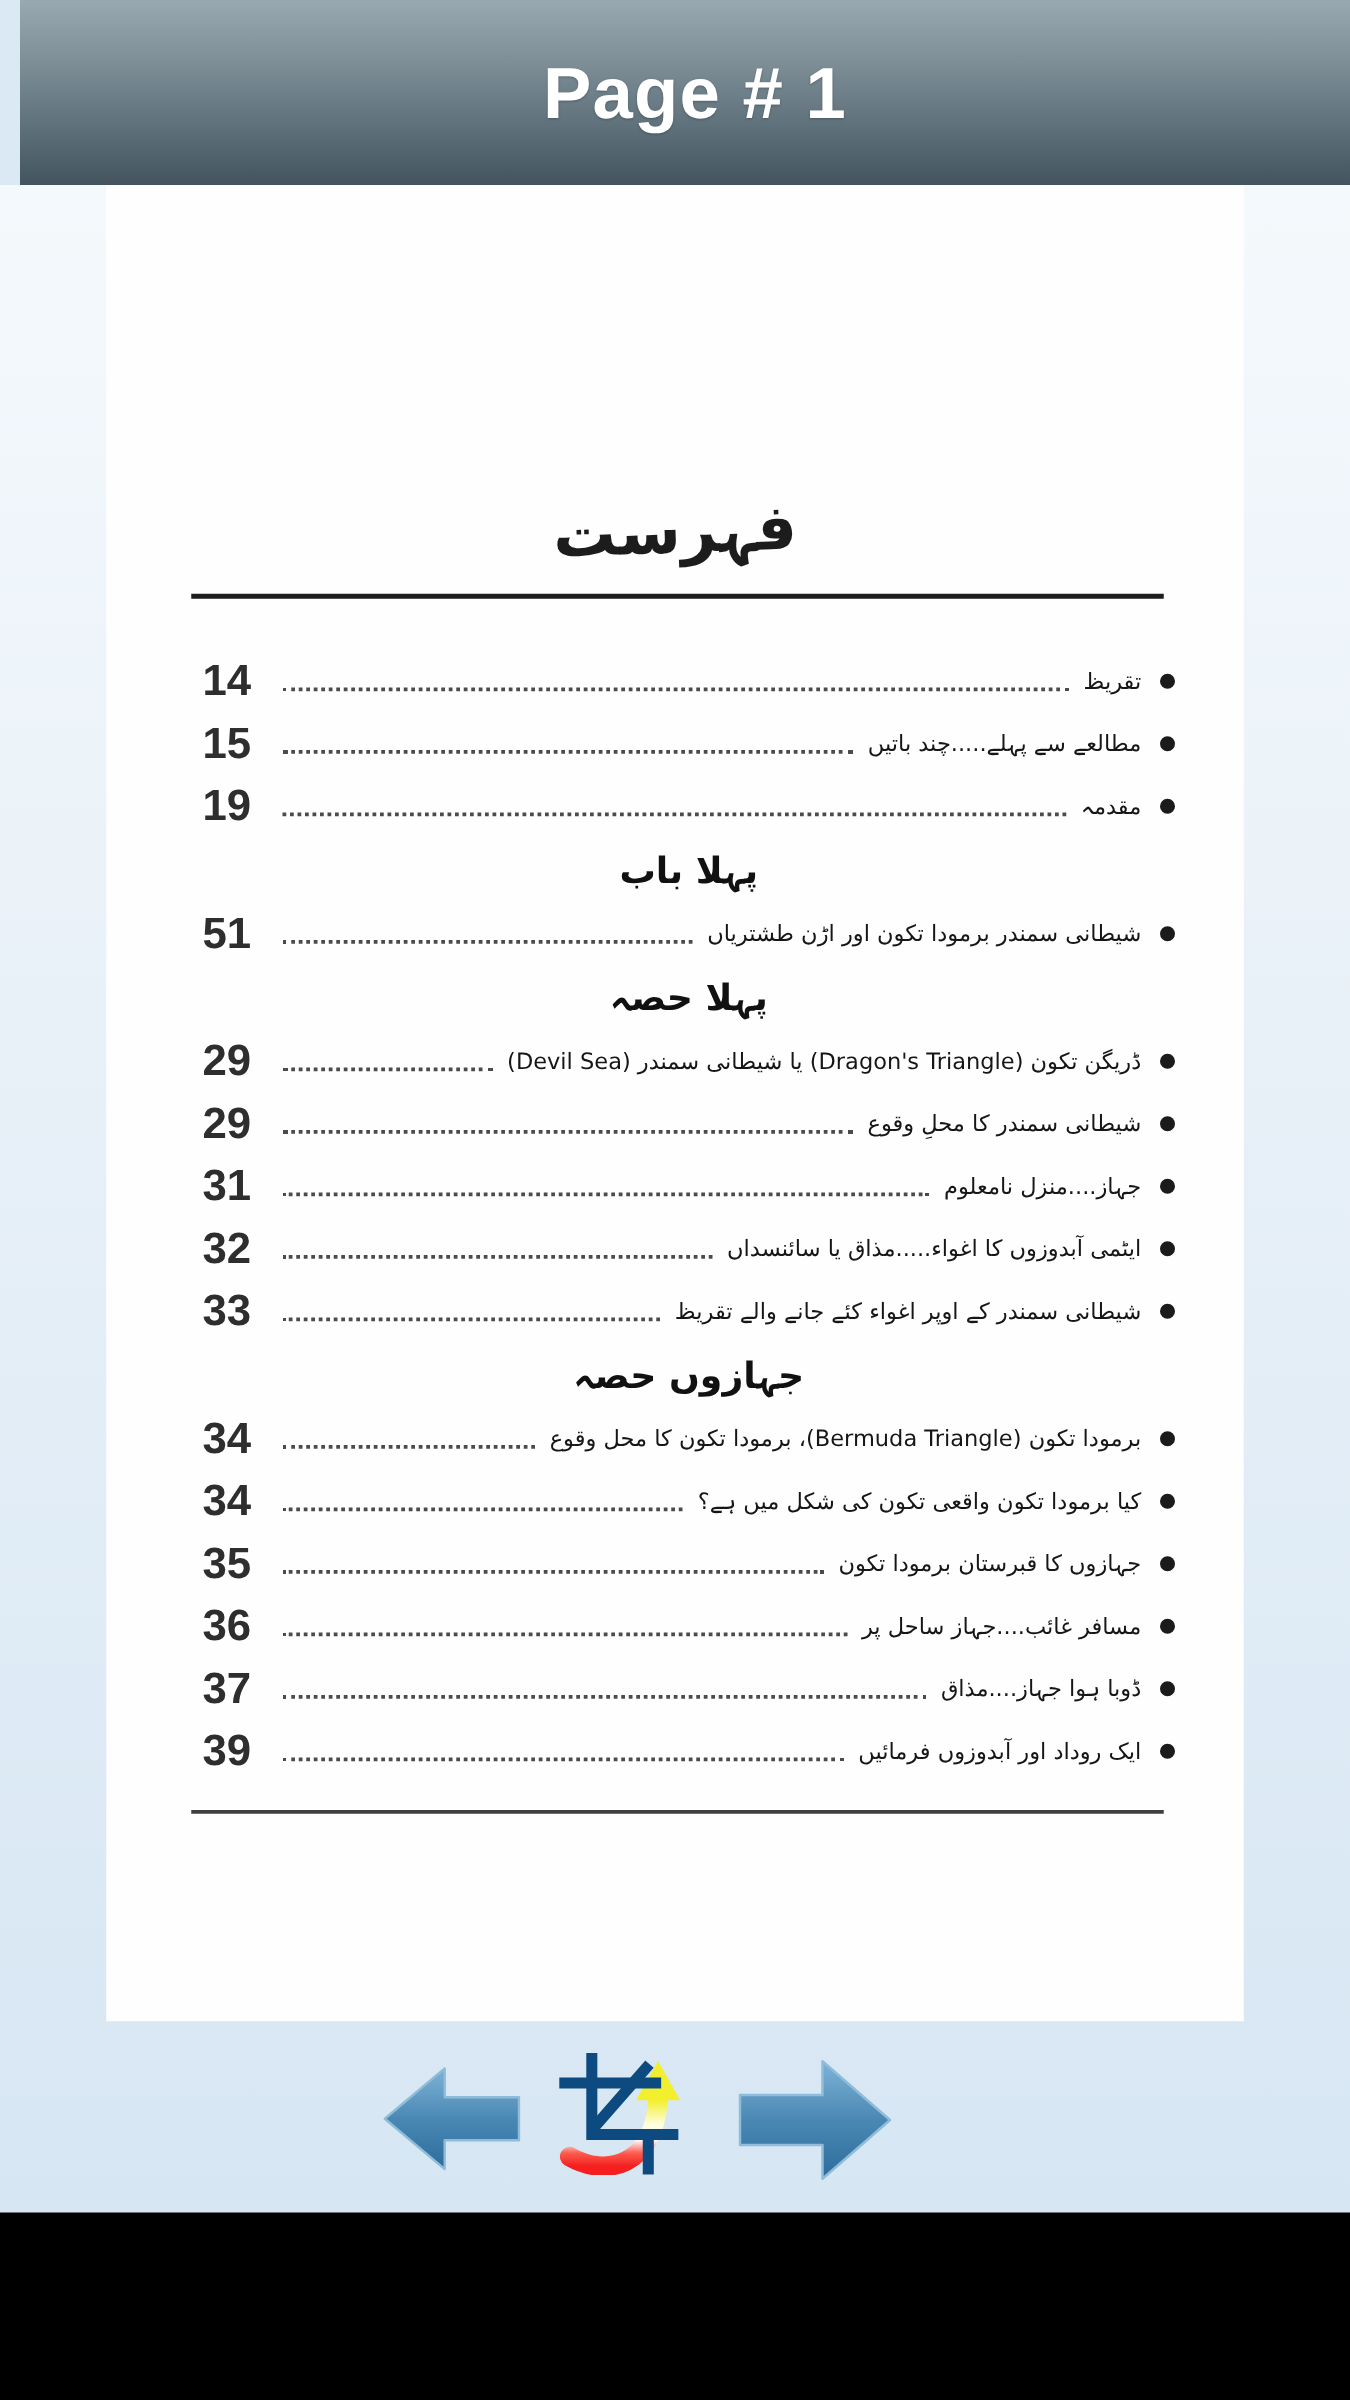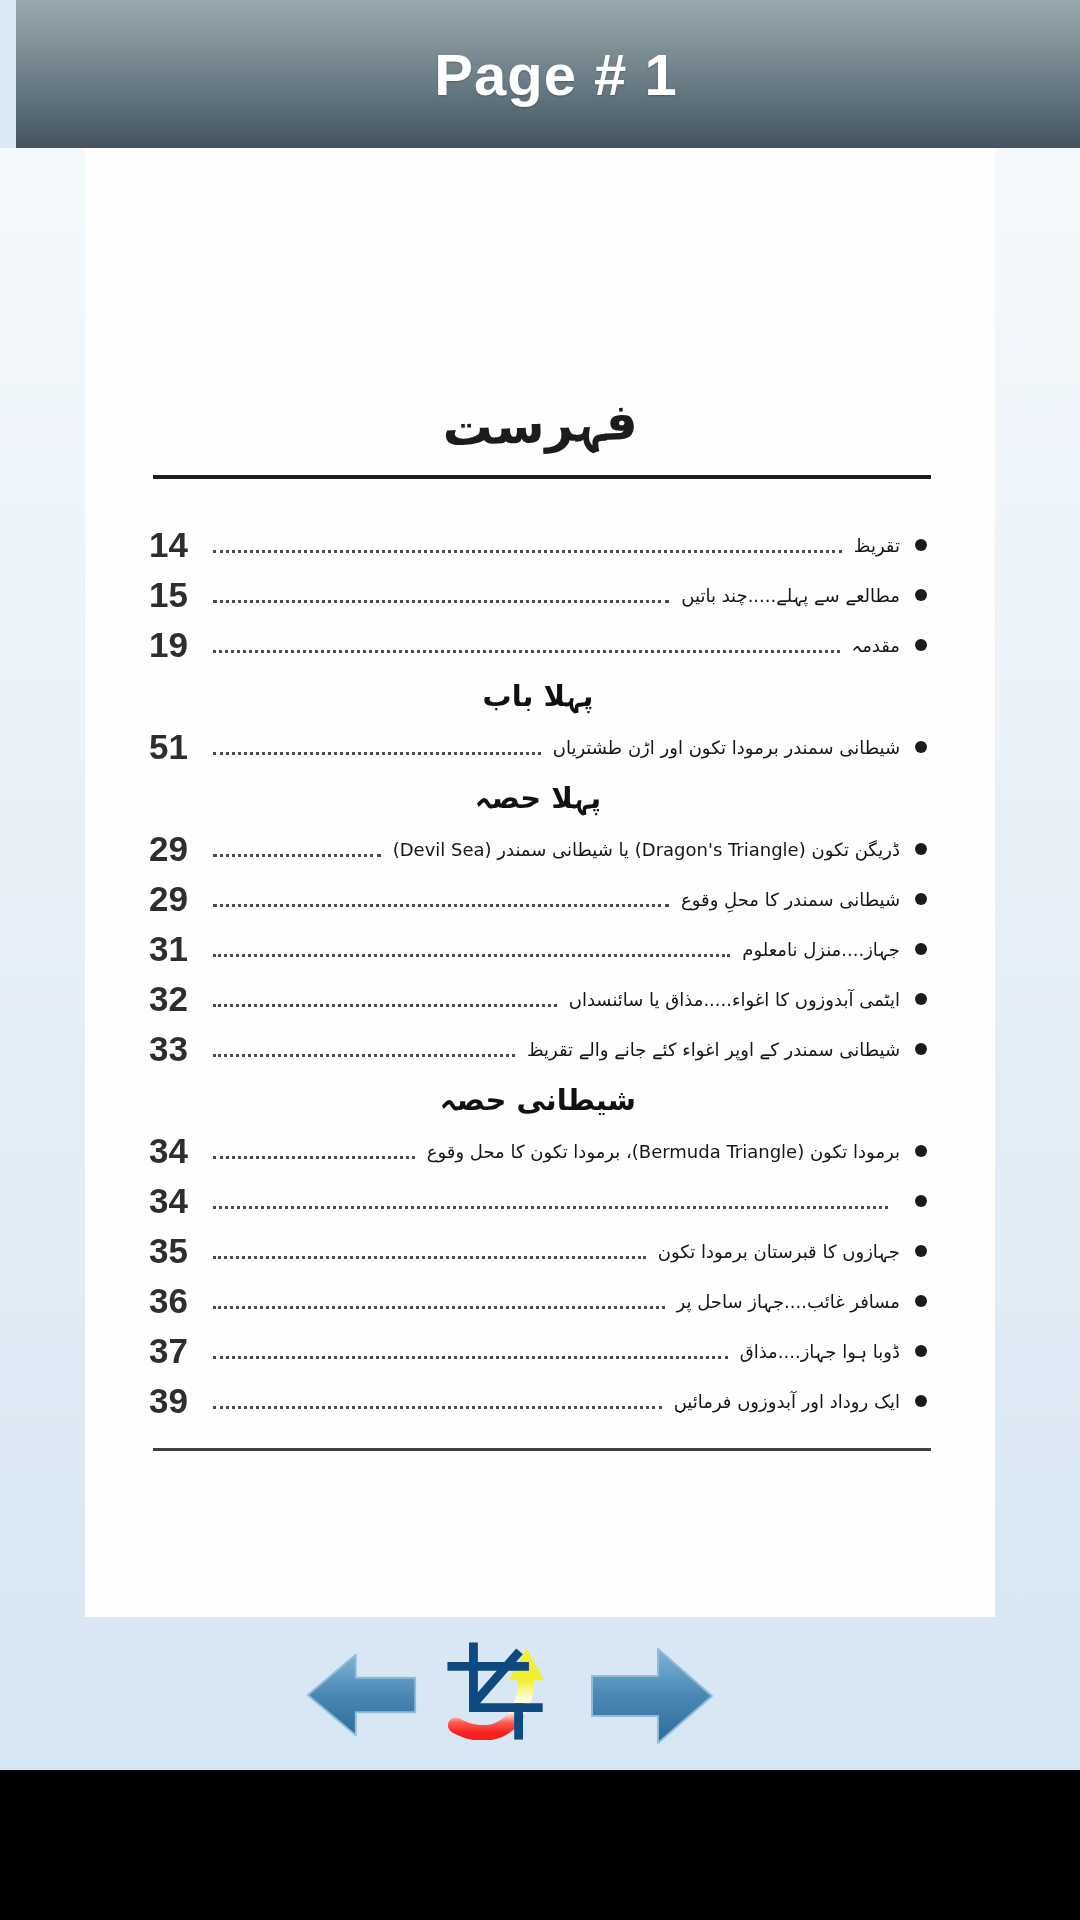--- a/index.html
+++ b/index.html
@@ -18,21 +18,21 @@
         background:linear-gradient(180deg,#f4f9fc 0%,#e9f1f8 40%,#d6e6f3 100%);}
 
   
   .page{position:absolute;left:85px;top:0;width:910px;height:1469px;background:#fefefe;}
   .page-title{position:absolute;top:248px;left:0;width:910px;text-align:center;
               font-family:"DejaVu Sans",sans-serif;font-size:50px;font-weight:bold;
               color:#1c1c1c;transform:rotate(-2deg);}
   .rule-top{position:absolute;top:327px;left:68px;width:778px;height:4px;background:#1d1d1d;}
   .rule-bottom{position:absolute;top:1300px;left:68px;width:778px;height:3px;background:#3f3f3f;}
 
-  .toc{position:absolute;top:372px;left:64px;width:778px;}
+  .toc{position:absolute;top:372px;left:77px;width:778px;}
   .toc-row{display:flex;align-items:center;height:50px;direction:ltr;}
   .toc-head{height:52px;display:flex;align-items:center;justify-content:center;
             font-family:"DejaVu Sans",sans-serif;font-size:29px;font-weight:bold;color:#111;}
   .num{width:60px;flex:none;font-family:"Liberation Sans",sans-serif;
        font-size:35px;font-weight:600;color:#2e2e2e;}
   .leader{flex:1 1 auto;min-width:6px;height:1px;border-bottom:3px dotted #4b4b4b;
           margin:0 12px 0 4px;transform:translateY(6px);}
   .urdu{direction:rtl;unicode-bidi:plaintext;font-family:"DejaVu Sans",sans-serif;
         font-size:18px;color:#161616;white-space:nowrap;flex:0 1 auto;}
   .bullet{width:12px;height:12px;border-radius:50%;background:#1b1b1b;margin-left:15px;flex:none;}
@@ -111,30 +111,31 @@
             <span class="leader"></span>
             <span class="urdu">ایٹمی آبدوزوں کا اغواء.....مذاق یا سائنسداں</span>
             <span class="bullet"></span>
           </div>
           <div class="toc-row">
             <span class="num">33</span>
             <span class="leader"></span>
             <span class="urdu">شیطانی سمندر کے اوپر اغواء کئے جانے والے تقریظ</span>
             <span class="bullet"></span>
           </div>
-          <div class="toc-head">شیطانی حصہ</div>
+          <div class="toc-head">جہازوں حصہ</div>
           <div class="toc-row">
             <span class="num">34</span>
             <span class="leader"></span>
             <span class="urdu">برمودا تکون (Bermuda Triangle)، برمودا تکون کا محل وقوع</span>
             <span class="bullet"></span>
           </div>
           <div class="toc-row">
             <span class="num">34</span>
             <span class="leader"></span>
+            <span class="urdu">کیا برمودا تکون واقعی تکون کی شکل میں ہے؟</span>
             <span class="bullet"></span>
           </div>
           <div class="toc-row">
             <span class="num">35</span>
             <span class="leader"></span>
             <span class="urdu">جہازوں کا قبرستان برمودا تکون</span>
             <span class="bullet"></span>
           </div>
           <div class="toc-row">
             <span class="num">36</span>

